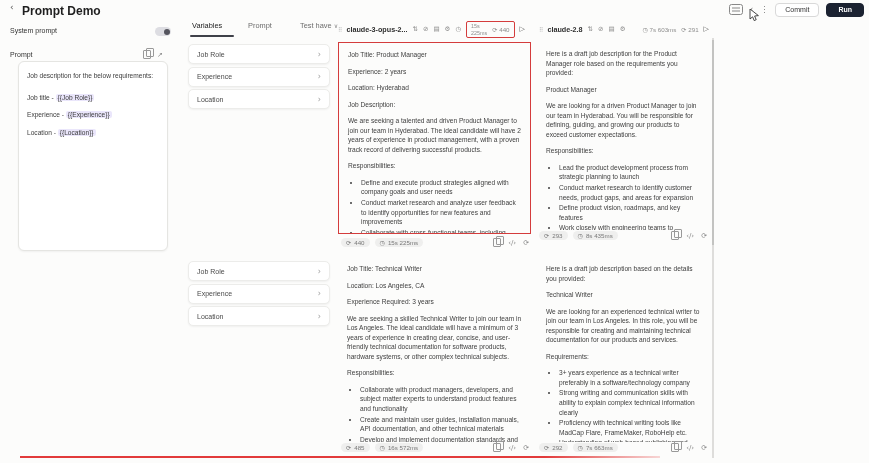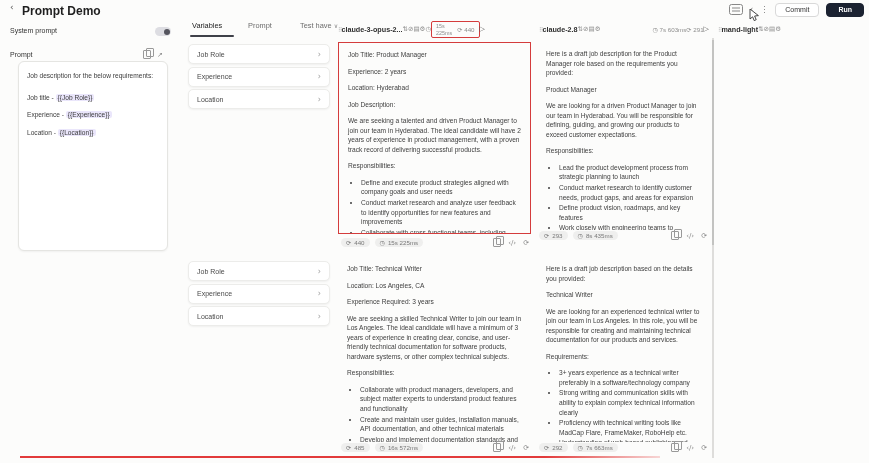--- a/index.html
+++ b/index.html
@@ -27,21 +27,21 @@
   .prompt-card .intro{margin:0 0 12px;}
   .prompt-card .field-line{margin:0 0 7px;}
   .var-chip{background:#eae6fb;border-radius:2px;padding:0 2px;}
 
   
   .tab{position:absolute;top:21px;font-size:7.4px;color:#6d6d6d;}
   .tab.active{color:#1d1d1d;font-weight:normal;}
   .tab-underline{position:absolute;left:190px;top:35px;width:44px;height:2px;background:#3f4149;border-radius:1px;}
 
   
-  .col-header{position:absolute;top:18px;height:23px;display:flex;align-items:center;font-size:7.2px;color:#2f2f2f;}
+  .col-header{position:absolute;top:18px;height:23px;display:flex;align-items:center;gap:5px;font-size:7.2px;color:#2f2f2f;}
   .col-header .model-name{font-weight:bold;white-space:nowrap;}
   .hicon{color:#8d8d8d;font-size:6.5px;line-height:1;}
   .drag{color:#b0b0b0;font-size:6px;letter-spacing:-1px;}
   .stat-box{display:flex;align-items:center;gap:5px;border:1.4px solid #d43c3c;border-radius:2px;padding:1px 4px;}
   .time-stack{display:flex;flex-direction:column;font-size:5.4px;line-height:1.2;color:#8d8d8d;}
   .stat-inline{font-size:6.2px;color:#8d8d8d;white-space:nowrap;}
   .spacer{flex:1;}
 
   
   .pill{position:absolute;left:188px;width:142px;height:20px;background:#fff;border:1px solid #ececea;border-radius:5px;box-shadow:0 1px 2px rgba(0,0,0,.05);display:flex;align-items:center;justify-content:space-between;padding:0 8px;box-sizing:border-box;font-size:7px;color:#4a4a4a;}
@@ -140,28 +140,20 @@
     <span class="hicon glyph">⇅</span>
     <span class="hicon glyph">⊘</span>
     <span class="hicon glyph">▤</span>
     <span class="hicon glyph">⚙</span>
     <span class="spacer"></span>
     <span class="stat-inline"><span class="glyph">◷</span> <span>7s 603ms</span></span>
     <span class="stat-inline"><span class="glyph">⟳</span> <span>291</span></span>
     <span class="hicon glyph" style="color:#555;font-size:7px">▷</span>
   </div>
 
-  <div class="col-header" style="left:718px;width:148px">
-    <span class="drag glyph">⠿</span>
-    <span class="model-name">mand-light</span>
-    <span class="hicon glyph">⇅</span>
-    <span class="hicon glyph">⊘</span>
-    <span class="hicon glyph">▤</span>
-    <span class="hicon glyph">⚙</span>
-  </div>
 
   <div class="pill" style="top:44px">
       <span>Job Role</span>
       <span class="chev glyph">›</span>
     </div>
   <div class="pill" style="top:66.5px">
       <span>Experience</span>
       <span class="chev glyph">›</span>
     </div>
   <div class="pill" style="top:89px">

